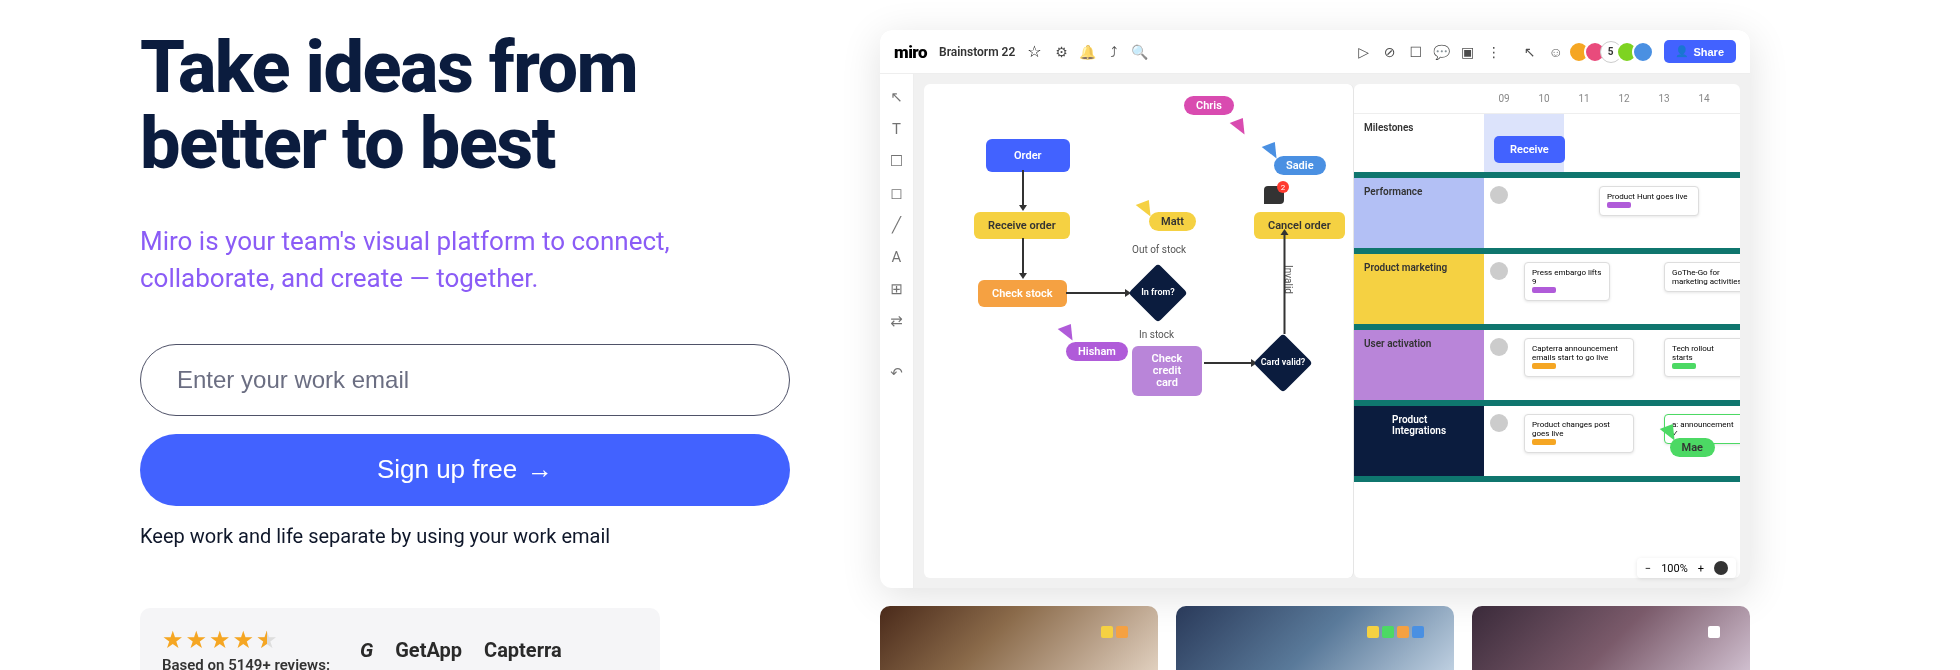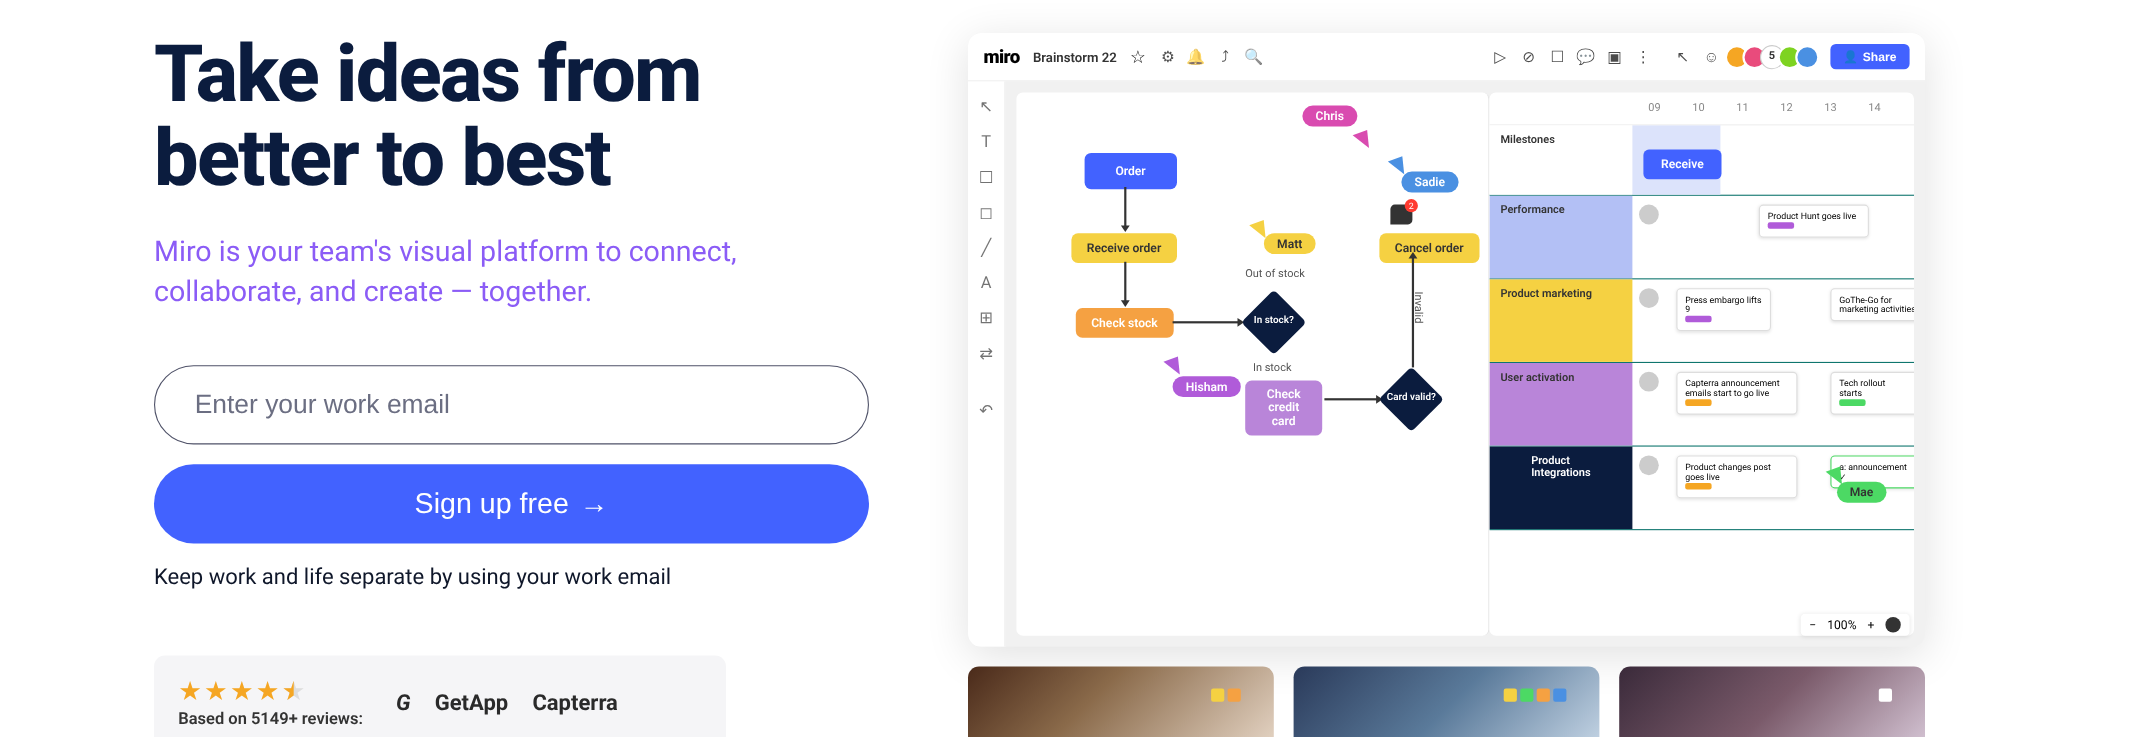--- a/index.html
+++ b/index.html
@@ -1,19 +1,19 @@
 <!DOCTYPE html>
 <html><head>
 <meta charset="utf-8">
 <style>
 *{margin:0;padding:0;box-sizing:border-box;}
 body{font-family:-apple-system,BlinkMacSystemFont,'Segoe UI',Roboto,Helvetica,Arial,sans-serif;background:#fff;width:1960px;height:670px;overflow:hidden;}
 .container{display:flex;padding:30px 60px 0 140px;gap:60px;}
 .left{flex:0 0 680px;}
-.hero-title{font-size:72px;font-weight:800;color:#0b1c3e;line-height:1.05;letter-spacing:-1.5px;margin-bottom:30px;}
+.hero-title{font-size:72px;font-weight:800;color:#0b1c3e;line-height:1.05;letter-spacing:-1.5px;margin-bottom:42px;}
 .hero-sub{font-size:26px;color:#8b5cf6;line-height:1.4;margin-bottom:48px;max-width:620px;}
 .email-input{width:650px;height:72px;border:1.5px solid #4f5268;border-radius:36px;padding:0 36px;font-size:24px;color:#5a5d72;outline:none;margin-bottom:18px;}
 .email-input::placeholder{color:#6b6e82;}
 .signup-btn{width:650px;height:72px;background:#4262ff;color:#fff;border:none;border-radius:36px;font-size:26px;font-weight:500;cursor:pointer;display:flex;align-items:center;justify-content:center;gap:10px;margin-bottom:18px;}
 .helper{font-size:20px;color:#0f172a;margin-bottom:60px;}
 .reviews{background:#f5f5f7;border-radius:10px;padding:18px 22px;display:flex;align-items:center;gap:30px;width:520px;}
 .stars-wrap{display:flex;flex-direction:column;gap:2px;}
 .stars{display:flex;gap:2px;}
 .star{color:#f5a623;font-size:24px;}
 .star.half{position:relative;color:#ddd;}
@@ -66,21 +66,21 @@
 .arrow{position:absolute;background:#333;}
 .arrow.v{width:1.5px;}
 .arrow.h{height:1.5px;}
 .arrow::after{content:'';position:absolute;width:0;height:0;}
 .arrow.v.down::after{bottom:-5px;left:-3px;border-left:4px solid transparent;border-right:4px solid transparent;border-top:6px solid #333;}
 .arrow.h.right::after{right:-5px;top:-3px;border-top:4px solid transparent;border-bottom:4px solid transparent;border-left:6px solid #333;}
 .timeline{flex:1;background:#fff;margin:10px 10px 10px 0;border-radius:6px;position:relative;overflow:hidden;}
 .tl-header{display:flex;height:30px;align-items:center;border-bottom:1px solid #eee;}
 .tl-header .hcell{flex:0 0 40px;font-size:10px;color:#888;text-align:center;}
 .tl-header .lead{flex:0 0 130px;}
-.tl-row{display:flex;height:76px;border-bottom:1px solid #0f766e;}
+.tl-row{display:flex;height:76px;border-bottom:6px solid #0f766e;}
 .tl-label{flex:0 0 130px;padding:8px 10px;font-size:10px;font-weight:600;color:#fff;position:relative;}
 .tl-label.l2{background:#b3c0f5;color:#333;}
 .tl-label.l3{background:#f5d142;color:#333;}
 .tl-label.l4{background:#b985d9;color:#333;}
 .tl-label.l5{background:#0b1c3e;color:#fff;padding-left:38px;}
 .tl-content{flex:1;position:relative;}
 .tl-card{position:absolute;background:#fff;border:1px solid #ddd;border-radius:4px;padding:5px 7px;font-size:8px;box-shadow:0 1px 3px rgba(0,0,0,0.1);}
 .tl-tag{display:inline-block;width:24px;height:6px;border-radius:2px;}
 .tl-av{position:absolute;width:18px;height:18px;border-radius:50%;background:#ccc;left:6px;top:8px;}
 .tl-receive{position:absolute;left:10px;top:22px;background:#4262ff;color:#fff;padding:7px 16px;border-radius:5px;font-size:11px;font-weight:600;}
@@ -197,21 +197,21 @@
               </div>
 
             <div class="cursor cursor-yellow" style="top:118px;left:214px"></div>
             <div class="label-pill pill-yellow" style="top:128px;left:225px">Matt</div>
 
             <div class="node yellow" style="top:128px;left:330px">Cancel order</div>
             <div class="arrow h right" style="top:208px;left:142px;width:60px"></div>
 
             <div class="diamond" style="top:180px;left:205px">
               <div class="dshape"></div>
-                <div class="dtext">In stock?</div>
+                <div class="dtext">In from?</div>
             </div>
             <div class="edge-label" style="top:160px;left:208px">Out of stock</div>
             <div class="edge-label" style="top:245px;left:215px">In stock</div>
             <div class="edge-label" style="top:190px;left:350px;transform:rotate(90deg)">Invalid</div>
 
             <div class="cursor cursor-purple" style="top:242px;left:136px"></div>
             <div class="label-pill pill-purple" style="top:258px;left:142px">Hisham</div>
 
             <div class="node purple" style="top:262px;left:208px;white-space:normal;width:70px;line-height:1.1">Check credit card</div>
             <div class="arrow h right" style="top:278px;left:280px;width:48px"></div>

